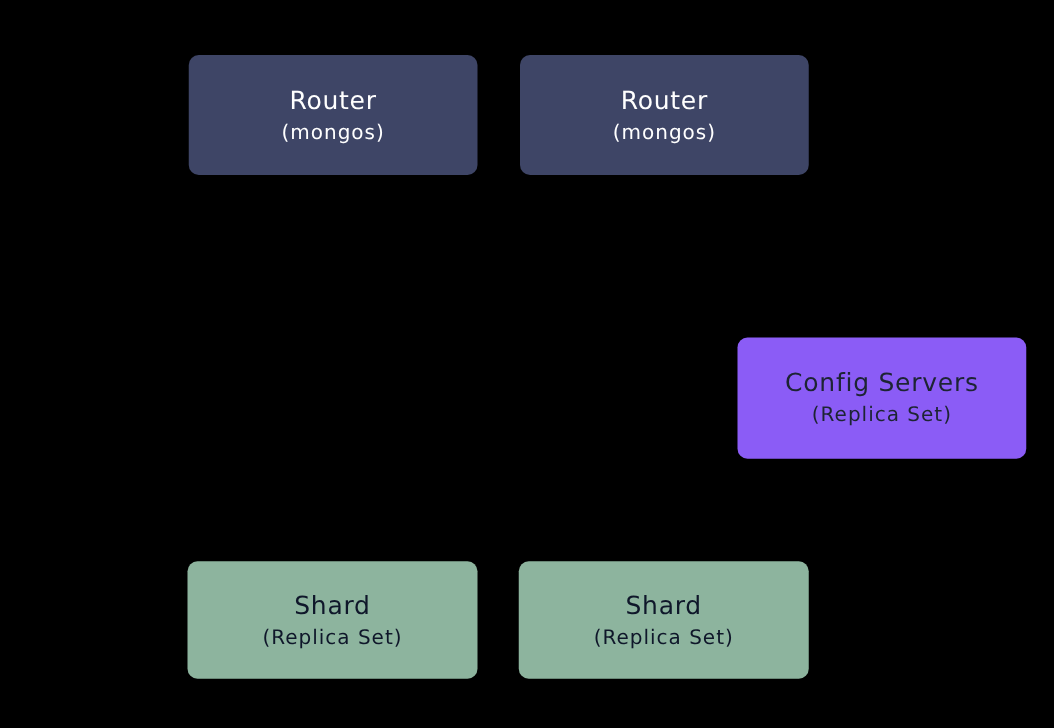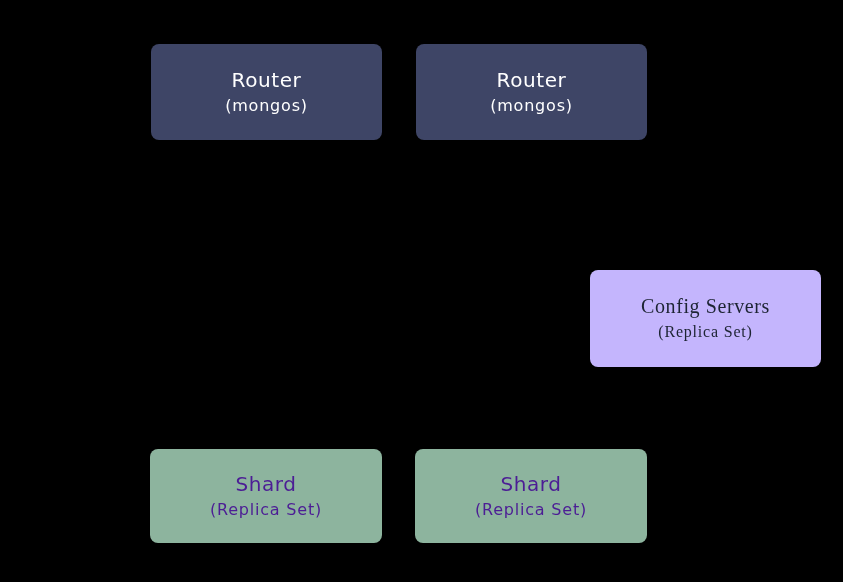--- a/index.html
+++ b/index.html
@@ -37,27 +37,26 @@
     letter-spacing: 0.8px;
     margin-top: 3px;
     font-weight: 400;
   }
   
   .theme-router {
     background: #3e4566;
     color: #ffffff;
   }
   .theme-config {
-    background: #c4b5fd;
+    background: #8b5cf6;
     color: #1d2433;
-    font-family: Liberation Serif, serif;
   }
   .theme-shard {
     background: #8db49e;
-    color: #4c1d95;
+    color: #0f172a;
   }
   
   .pos-router-1 { left: 151px; top: 44px;  width: 231px; height: 96px; }
   .pos-router-2 { left: 416px; top: 44px;  width: 231px; height: 96px; }
   .pos-config   { left: 590px; top: 270px; width: 231px; height: 97px; }
   .pos-shard-1  { left: 150px; top: 449px; width: 232px; height: 94px; }
   .pos-shard-2  { left: 415px; top: 449px; width: 232px; height: 94px; }
 </style>
 </head>
 <body>

